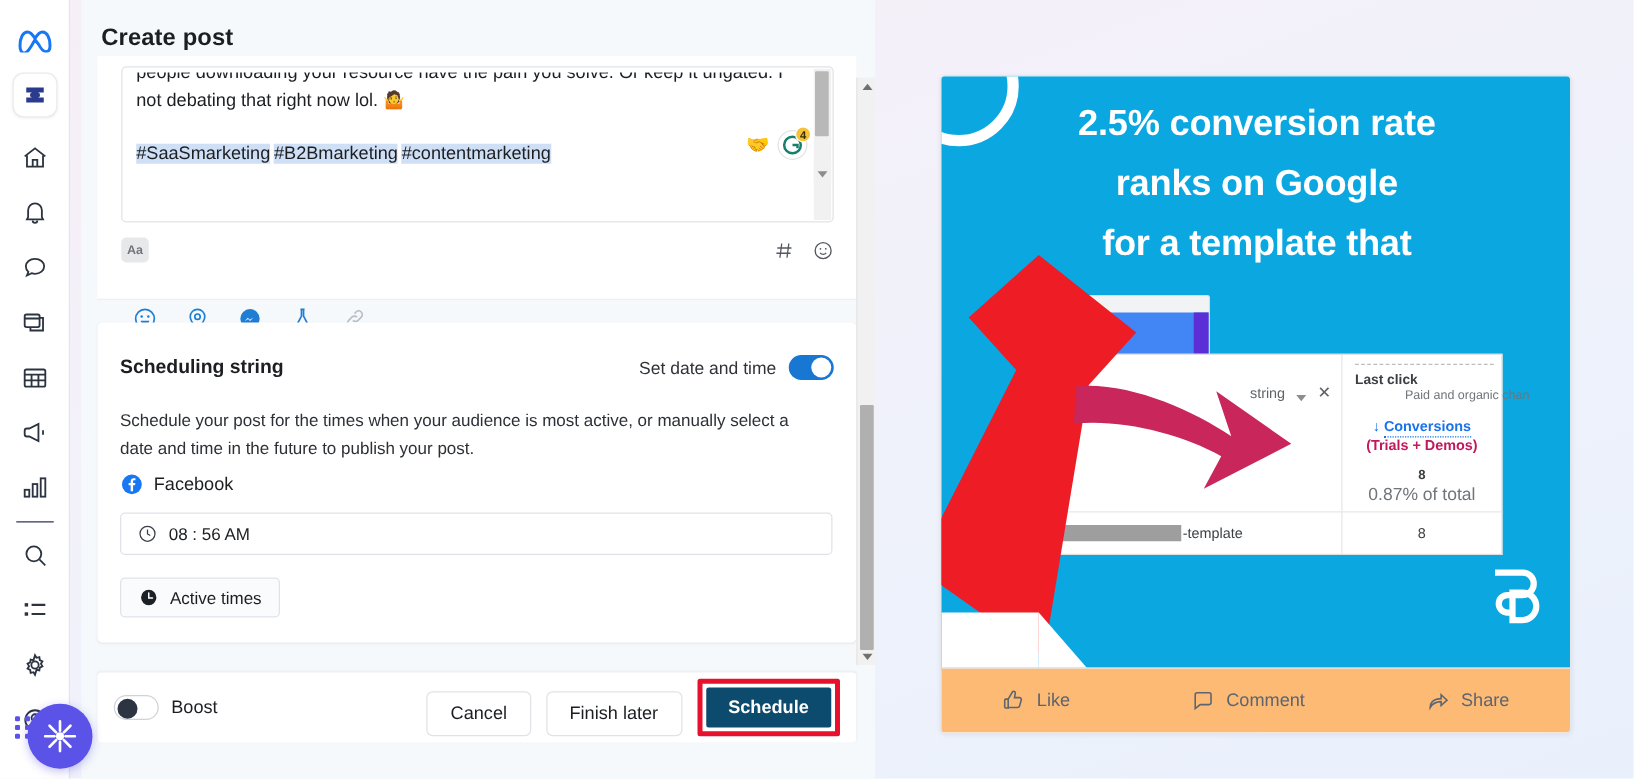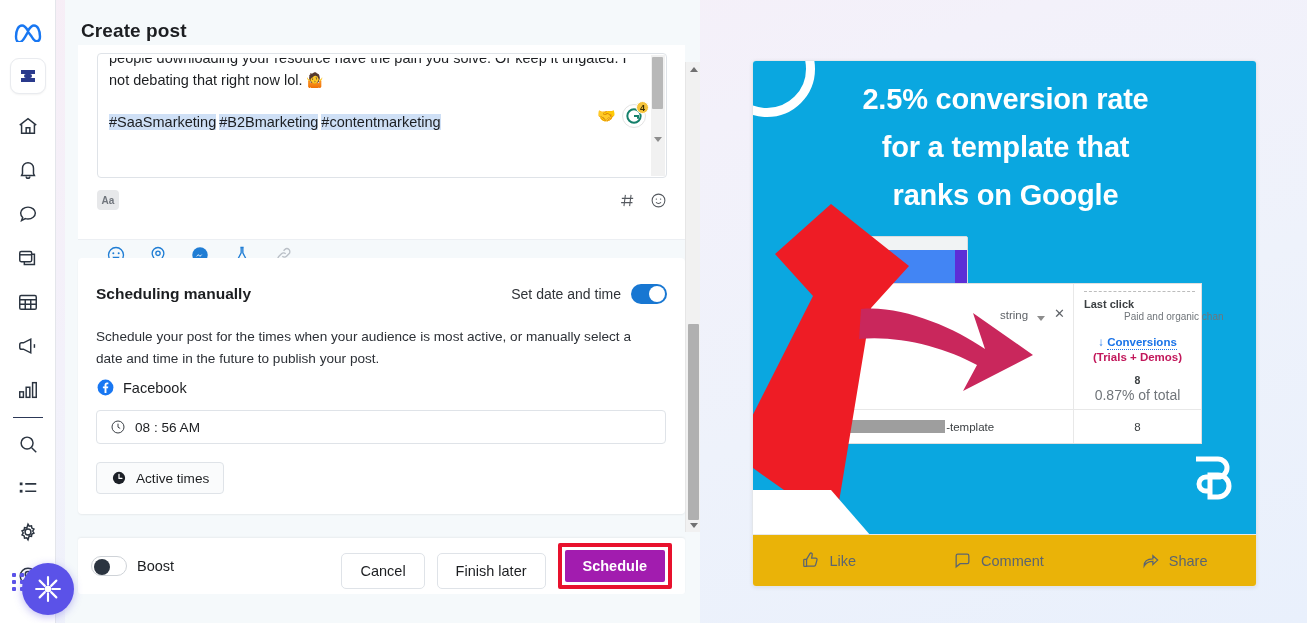--- a/index.html
+++ b/index.html
@@ -215,21 +215,21 @@
     font-size: 14.5px; color: #1c1e21; cursor: pointer;
     font-family: "Liberation Sans", sans-serif;
     display: inline-flex; align-items: center; justify-content: center;
   }
   .btn-primary-wrap {
     border: 4px solid #e8112d; border-radius: 2px;
     padding: 3px; display: inline-flex;
   }
   .btn-primary {
     height: 32px; padding: 0 18px; border: none; border-radius: 2px;
-    background: #a21caf; color: #fff; font-size: 14.5px; font-weight: bold;
+    background: #0c4a6e; color: #fff; font-size: 14.5px; font-weight: bold;
     cursor: pointer; font-family: "Liberation Sans", sans-serif;
   }
 
   
   .modal-sb {
     position: absolute; left: 620px; top: 62px;
     width: 15px; height: 470px; background: #f1f1f1;
     border-left: 1px solid #e6e6e6;
   }
   .modal-sb .up, .modal-sb .dn {
@@ -332,21 +332,21 @@
   .st-redact { display:inline-block; width: 104px; height: 13px; background: #9e9e9e; margin: 0 1px; }
   .st-row .n { position: absolute; left: 247px; right: 0; text-align: center; font-size: 11.5px; color: #3c4043; }
 
   .arrow-big { position: absolute; left: -40px; top: 135px; width: 230px; height: 330px; }
   .arrow-pink { position: absolute; left: 100px; top: 230px; width: 190px; height: 105px; }
 
   .prev-actions {
     position: absolute; left: 0; bottom: 0; width: 100%; height: 52px;
     border-top: 1px solid #e6e8eb;
     display: flex; align-items: center; justify-content: space-around;
-    background: #eab308;
+    background: #fdba74;
   }
   .prev-act {
     display: flex; align-items: center; gap: 9px;
     font-size: 14.5px; color: #5c6570; cursor: pointer;
   }
 </style>
 </head>
 <body>
 
 <div id="app">
@@ -527,21 +527,21 @@
           </svg>
           <svg class="tool-icon" viewBox="0 0 24 24" fill="none" stroke="#b9bfc6" stroke-width="1.6">
             <path d="M10 13.5a3.5 3.5 0 005 0l3-3a3.5 3.5 0 10-5-5l-1.5 1.5"></path>
             <path d="M14 10.5a3.5 3.5 0 00-5 0l-3 3a3.5 3.5 0 105 5L12.5 17"></path>
           </svg>
         </div>
       </div>
 
       <div class="sched-card">
         <div class="sched-head">
-          <span class="sched-title">Scheduling manually</span>
+          <span class="sched-title">Scheduling string</span>
           <span class="sched-toggle-wrap">
             <span class="sched-toggle-label">Set date and time</span>
             <span class="switch">
                 <i></i>
               </span>
           </span>
         </div>
         <div class="sched-desc">Schedule your post for the times when your audience is most active, or manually select a date and time in the future to publish your post.</div>
 
         <div class="sched-net">
@@ -596,22 +596,22 @@
             <span class="tri-dn"></span>
           </div>
       </div>
     </div>
 
     <div class="preview">
       <div class="prev-image">
         <div class="prev-arc"></div>
         <div class="prev-head">
           <div>2.5% conversion rate</div>
+          <div>ranks on Google</div>
           <div>for a template that</div>
-          <div>ranks on Google</div>
         </div>
 
         <div class="shot-clicks">
           <div class="hdr"></div>
           <div class="body">
             <div class="purple"></div>
             <div class="lbl">otal clicks</div>
             <div class="val">314</div>
             <div class="qmark">?</div>
           </div>

